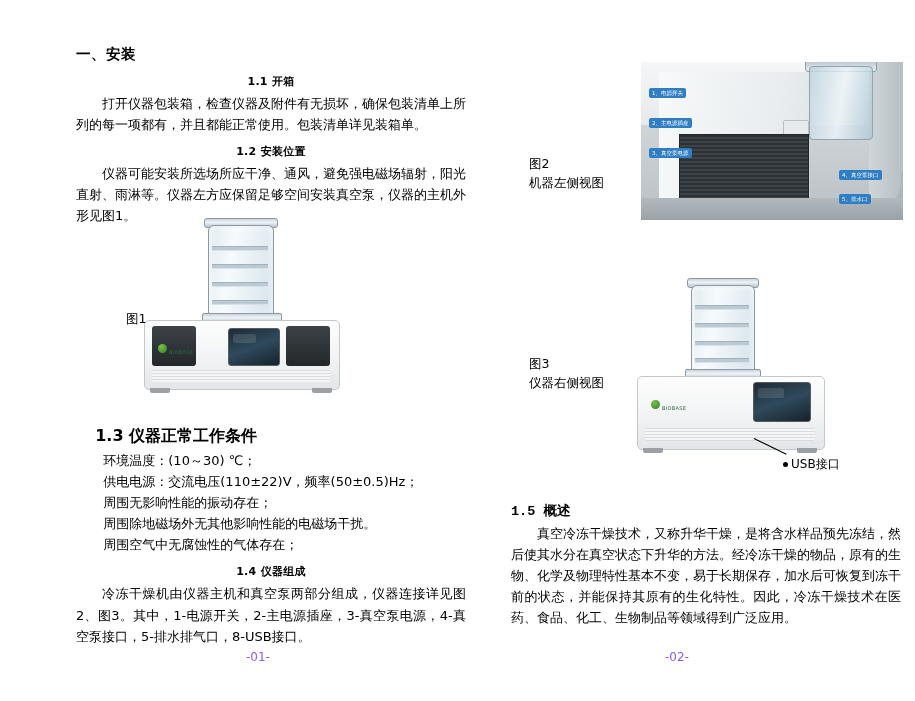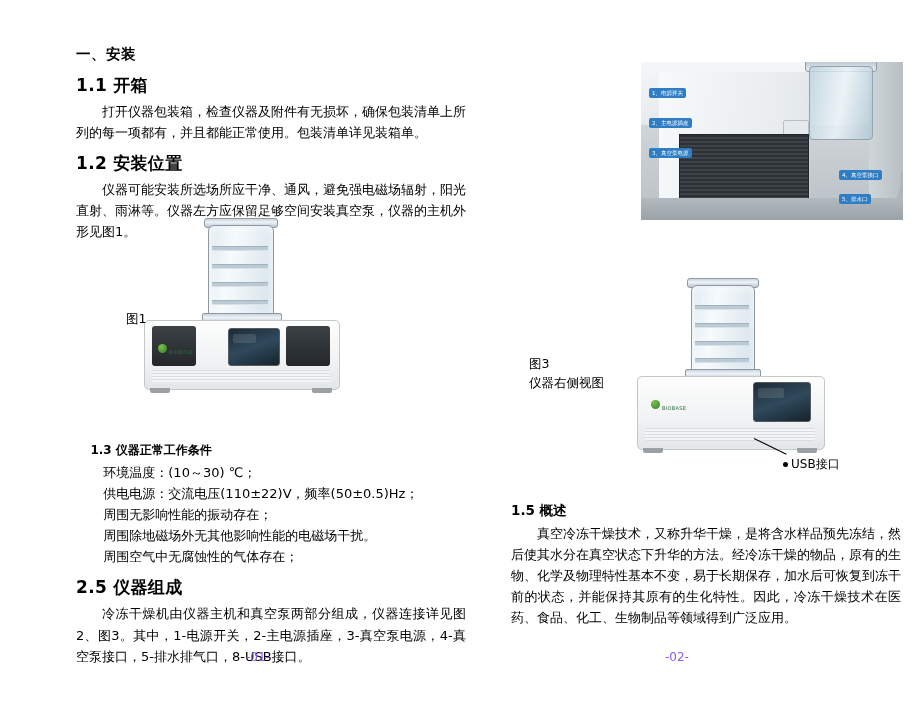--- a/index.html
+++ b/index.html
@@ -30,49 +30,51 @@
   .col-left { left: 55px; }
   .col-right { left: 490px; }
 
   .h1 {
     font-size: 14.5px;
     font-weight: bold;
     letter-spacing: 0.5px;
     margin: 0 0 10px 0;
   }
   .h2 {
-    font-size: 17px;
+    font-size: 11px;
     font-weight: bold;
     margin: 9px 0 4px 0;
     letter-spacing: 0.3px;
+    text-align: center;
   }
   .para {
     font-size: 13px;
     line-height: 1.62;
     text-align: justify;
     text-justify: inter-ideograph;
     margin: 0 0 2px 0;
   }
   .para.ind { text-indent: 2em; }
   .listline {
     font-size: 13px;
     line-height: 1.62;
     margin: 0;
     padding-left: 2.1em;
   }
   .sub-head {
-    font-size: 12px;
+    font-size: 16px;
     font-weight: bold;
     margin: 8px 0 3px 0;
     padding-left: 1.2em;
   }
   .sub-head-2 {
     font-size: 13.5px;
     font-weight: bold;
     margin: 10px 0 3px 0;
+    font-family: Liberation Mono, monospace;
   }
   .caption {
     font-size: 12.5px;
     line-height: 1.5;
   }
   .pagenum {
     position: absolute;
     font-size: 12px;
     color: #8b5cf6;
   }
@@ -289,21 +291,21 @@
 
     <div style="height:190px"></div>
 
     <div class="sub-head">1.3 仪器正常工作条件</div>
     <p class="listline">环境温度：(10～30) ℃；</p>
     <p class="listline">供电电源：交流电压(110±22)V，频率(50±0.5)Hz；</p>
     <p class="listline">周围无影响性能的振动存在；</p>
     <p class="listline">周围除地磁场外无其他影响性能的电磁场干扰。</p>
     <p class="listline">周围空气中无腐蚀性的气体存在；</p>
 
-    <div class="h2">2.5 仪器组成</div>
+    <div class="h2">1.4 仪器组成</div>
     <p class="para ind">冷冻干燥机由仪器主机和真空泵两部分组成，仪器连接详见图2、图3。其中，1-电源开关，2-主电源插座，3-真空泵电源，4-真空泵接口，5-排水排气口，8-USB接口。</p>
   </div>
 
   <div class="fig-wrap fig1">
 
     <div class="chamber-lid" style="left:68px; top:0px; width:72px; height:8px;"></div>
     <div class="chamber" style="left:72px; top:7px; width:64px; height:90px;"></div>
     <div class="shelf" style="left:76px; top:28px; width:56px;"></div>
     <div class="shelf" style="left:76px; top:46px; width:56px;"></div>
     <div class="shelf" style="left:76px; top:64px; width:56px;"></div>
@@ -337,20 +339,24 @@
     <div class="hose"></div>
     <div class="floor2"></div>
 
     <div class="bluetag" style="left:8px; top:26px;">1、电源开关</div>
     <div class="bluetag" style="left:8px; top:56px;">2、主电源插座</div>
     <div class="bluetag" style="left:8px; top:86px;">3、真空泵电源</div>
     <div class="bluetag" style="left:198px; top:108px;">4、真空泵接口</div>
     <div class="bluetag" style="left:198px; top:132px;">5、排水口</div>
   </div>
 
+  <div class="label-fig2 caption">
+    <div>图2</div>
+    <div>机器左侧视图</div>
+  </div>
 
   <div class="fig-wrap fig3">
     <div class="chamber-lid" style="left:66px; top:0px; width:70px; height:8px;"></div>
     <div class="chamber" style="left:70px; top:7px; width:62px; height:86px;"></div>
     <div class="shelf" style="left:74px; top:27px; width:54px;"></div>
     <div class="shelf" style="left:74px; top:45px; width:54px;"></div>
     <div class="shelf" style="left:74px; top:63px; width:54px;"></div>
     <div class="shelf" style="left:74px; top:80px; width:54px;"></div>
     <div class="chamber-lid" style="left:64px; top:91px; width:74px; height:9px; border-radius:2px;"></div>
 

